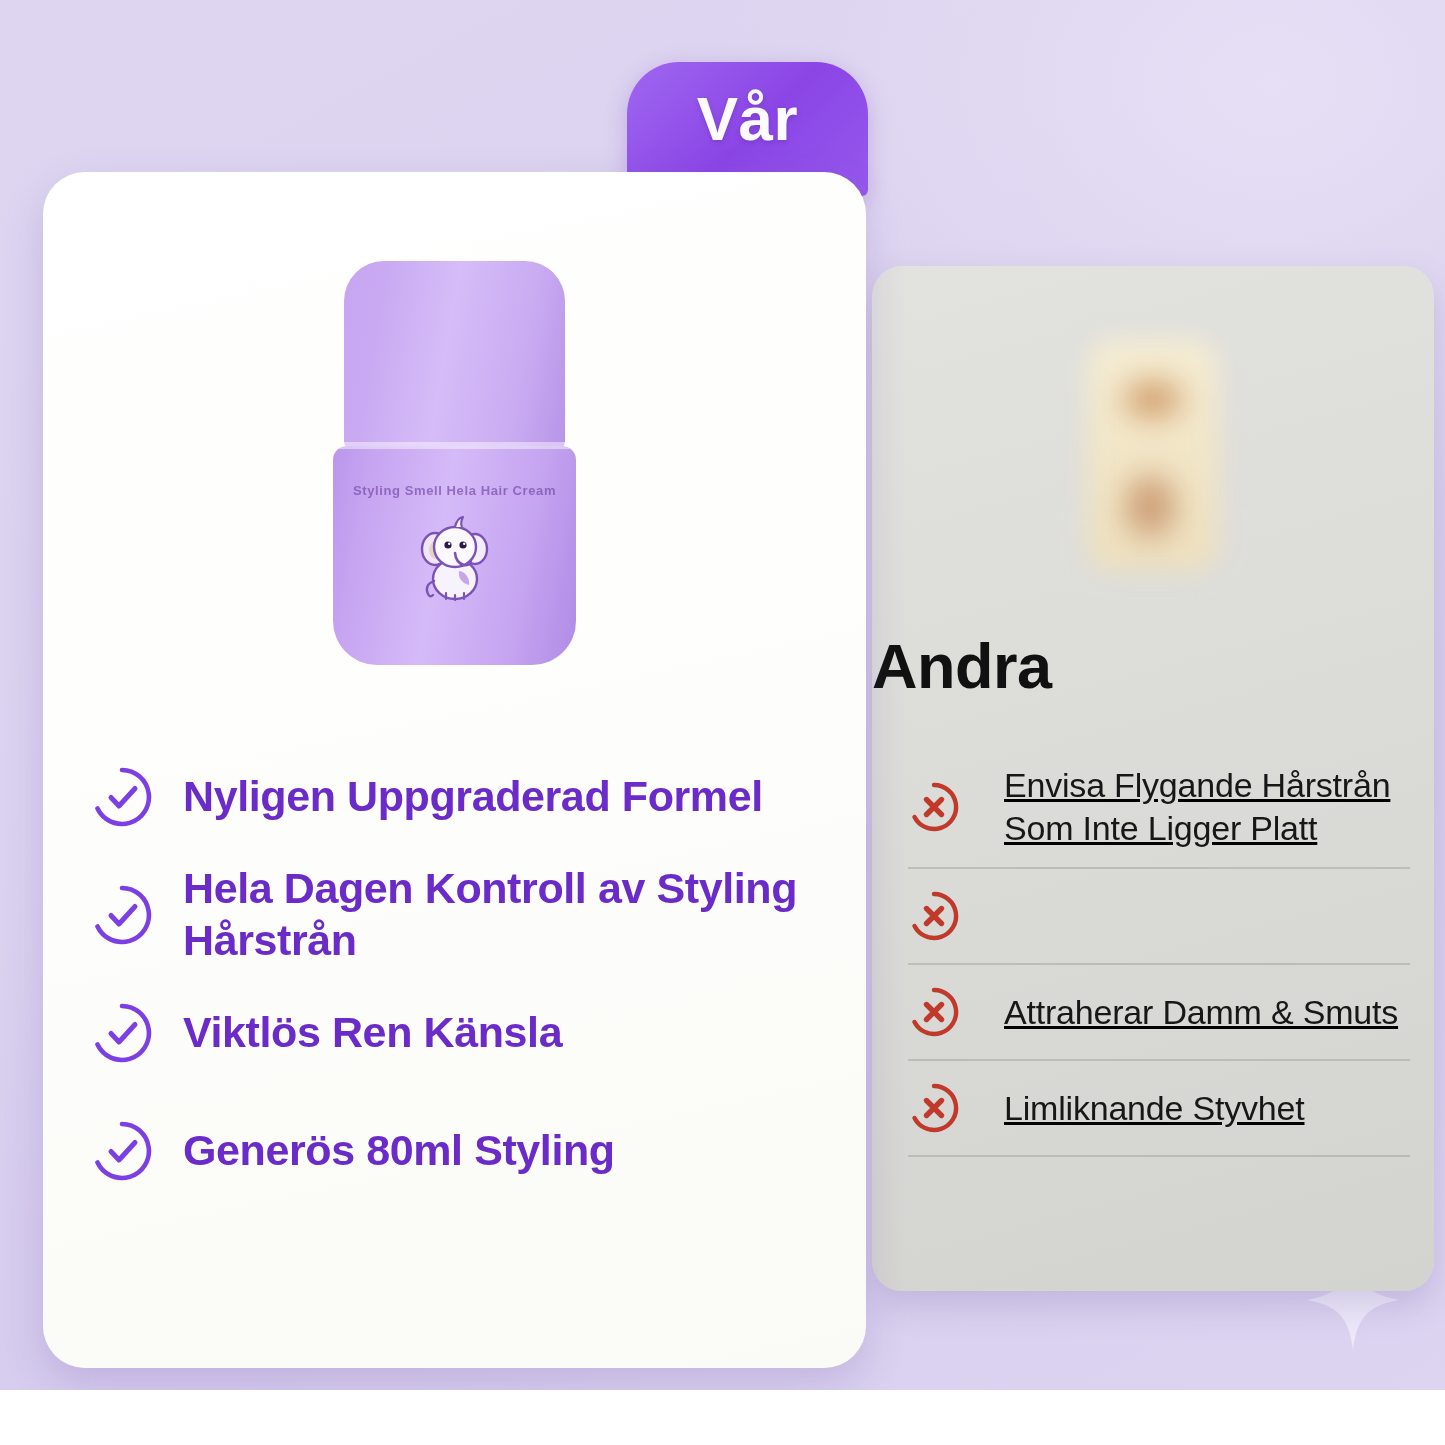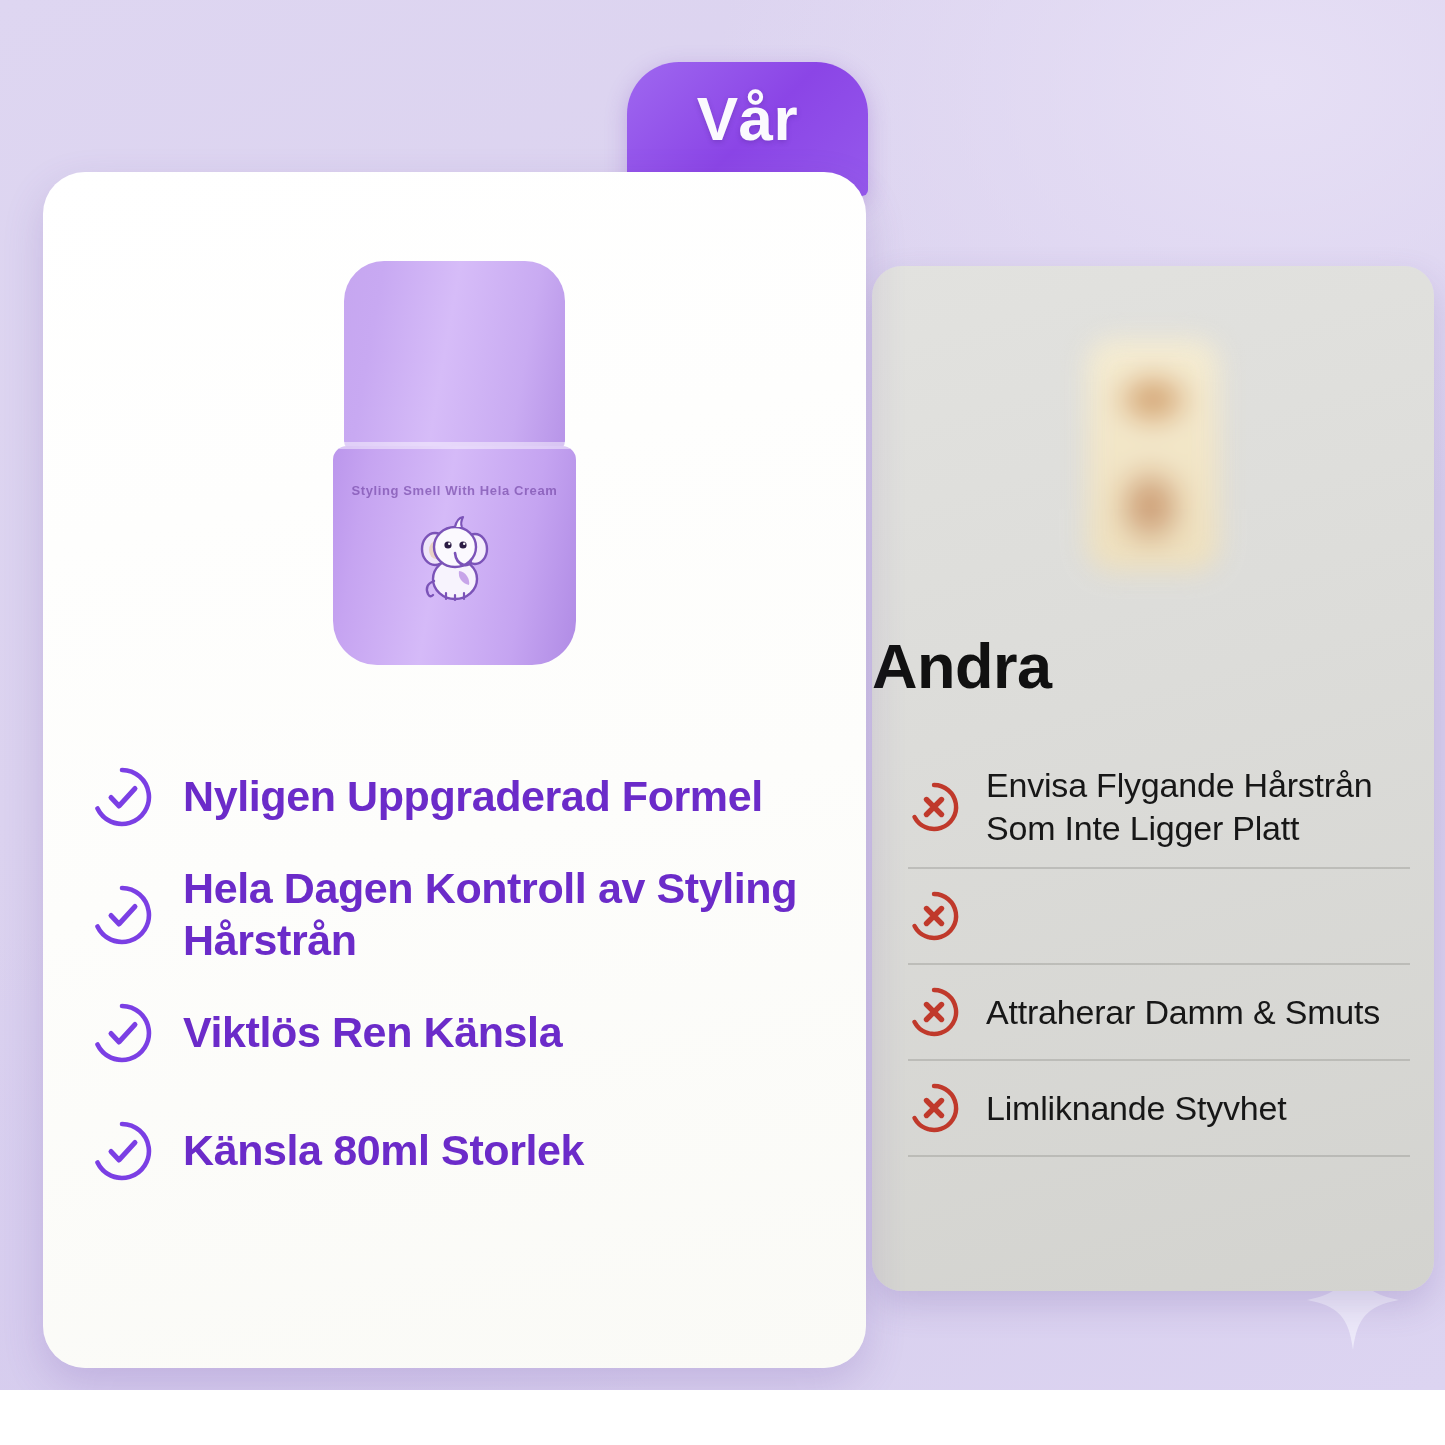--- a/index.html
+++ b/index.html
@@ -84,24 +84,25 @@
     letter-spacing: -0.5px;
     margin-top: -14px;
   }
   .other-list {
     margin-top: 44px;
     padding: 0 24px 0 36px;
   }
   .other-row {
     display: flex;
     align-items: center;
-    gap: 26px;
+    gap: 44px;
     padding: 18px 0 18px 0;
     min-height: 96px;
     border-bottom: 2px solid rgba(150, 150, 146, 0.42);
+    text-decoration: underline;
   }
   .other-row:last-child { border-bottom: 2px solid rgba(150, 150, 146, 0.42); }
   .other-row-text {
     font-size: 34px;
     color: #171717;
     line-height: 1.25;
     letter-spacing: -0.2px;
   }
 
   
@@ -270,21 +271,21 @@
     </div>
   </div>
 
   <div class="card-ours">
 
     <div class="bottle-wrap">
       <div class="bottle">
         <div class="bottle-cap"></div>
         <div class="bottle-body"></div>
         <div class="bottle-seam"></div>
-        <div class="bottle-label-text">Styling Smell With Hela Cream</div>
+        <div class="bottle-label-text">Styling Smell Hela Hair Cream</div>
 
         <span class="mascot">
           <svg width="84" height="92" viewBox="0 0 84 92">
 
             <ellipse cx="22" cy="36" rx="13" ry="16" fill="#EFE6FA" stroke="#7B53B8" stroke-width="2.4"></ellipse>
             <ellipse cx="23" cy="37" rx="7" ry="9" fill="#E8D2C4"></ellipse>
 
             <ellipse cx="62" cy="36" rx="12" ry="15" fill="#F4EDFC" stroke="#7B53B8" stroke-width="2.4"></ellipse>
 
             <ellipse cx="42" cy="66" rx="22" ry="20" fill="#F7F3FD" stroke="#7B53B8" stroke-width="2.4"></ellipse>
@@ -341,21 +342,21 @@
         <span class="feature-text">Viktlös Ren Känsla</span>
       </div>
 
       <div class="feature-row">
         <span>
           <svg width="62" height="62" viewBox="0 0 62 62">
             <path d="M31 4 a27 27 0 1 1 -24.5 38.5 M6.5 42.5 a27 27 0 0 0 24.5 15.5" fill="none" stroke="#7B3FE4" stroke-width="4.6" stroke-linecap="round"></path>
             <path d="M20 31.5 L28 40 L44 22.5" fill="none" stroke="#7B3FE4" stroke-width="5" stroke-linecap="round" stroke-linejoin="round"></path>
           </svg>
         </span>
-        <span class="feature-text">Känsla 80ml Storlek</span>
+        <span class="feature-text">Generös 80ml Styling</span>
       </div>
 
     </div>
   </div>
 
   <span class="sparkle">
     <svg width="96" height="104" viewBox="0 0 96 104">
       <path d="M48 2 C52 34 62 46 94 52 C62 58 52 70 48 102 C44 70 34 58 2 52 C34 46 44 34 48 2 Z" fill="#EEEAFA" opacity="0.92"></path>
     </svg>
   </span>

